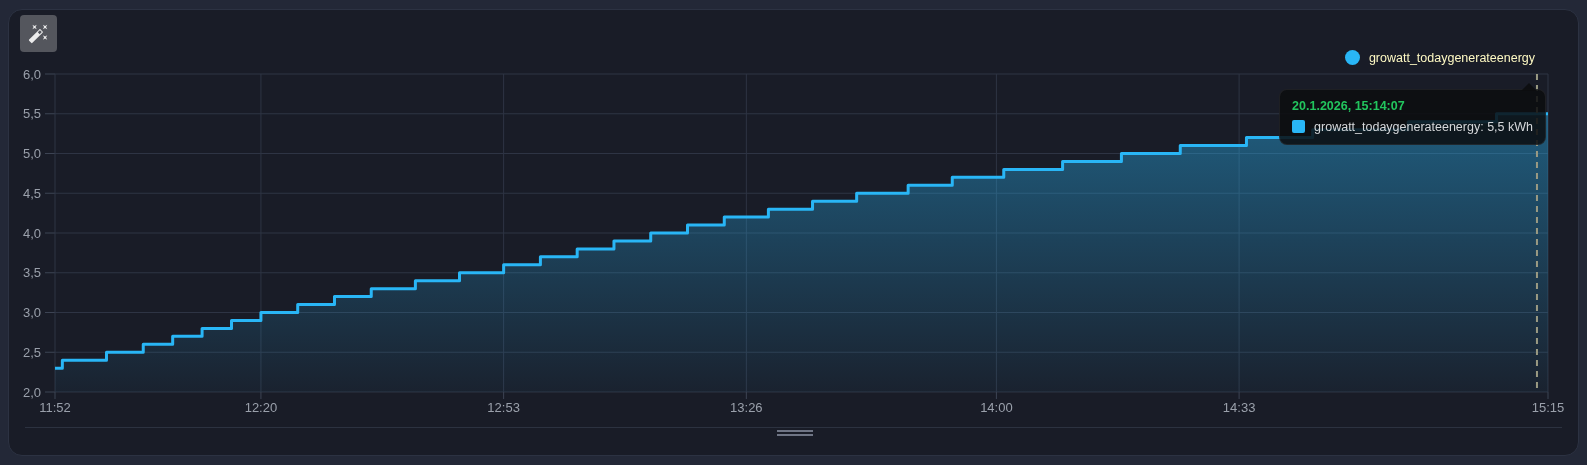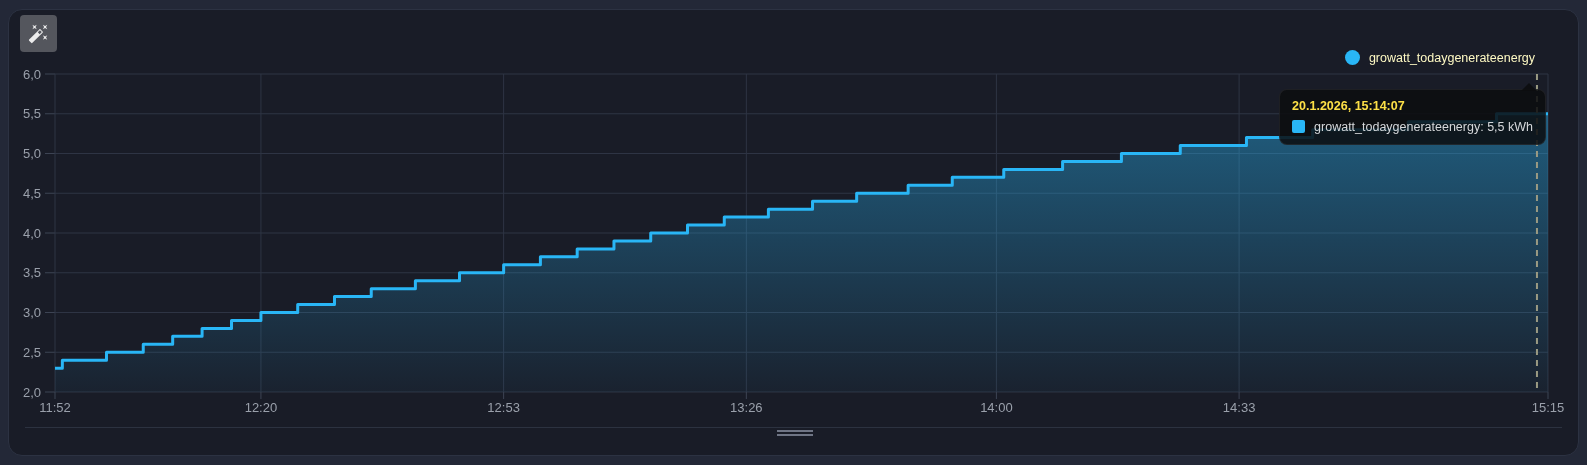--- a/index.html
+++ b/index.html
@@ -43,21 +43,21 @@
     white-space:nowrap;
     z-index:5;
   }
   .tooltip-notch {
     position:absolute; top:-7px; right:8px;
     width:0; height:0;
     border-left:8px solid transparent;
     border-right:8px solid transparent;
     border-bottom:8px solid rgba(12,13,15,0.9);
   }
-  .tooltip-time { color:#fde047; font-size:12.5px; font-weight:bold; margin-bottom:7px; }
+  .tooltip-time { color:#22c55e; font-size:12.5px; font-weight:bold; margin-bottom:7px; }
   .tooltip-row { display:flex; gap:9px; }
   .tooltip-marker {
     width:13px; height:13px; border-radius:2px;
     background:#29b6f6; flex:0 0 auto;
   }
   .tooltip-text { color:#d6d8db; font-size:12.5px; }
   .divider {
     position:absolute; left:25px; top:427px; width:1537px; height:0;
     border-top:1px solid #2c3240;
   }

